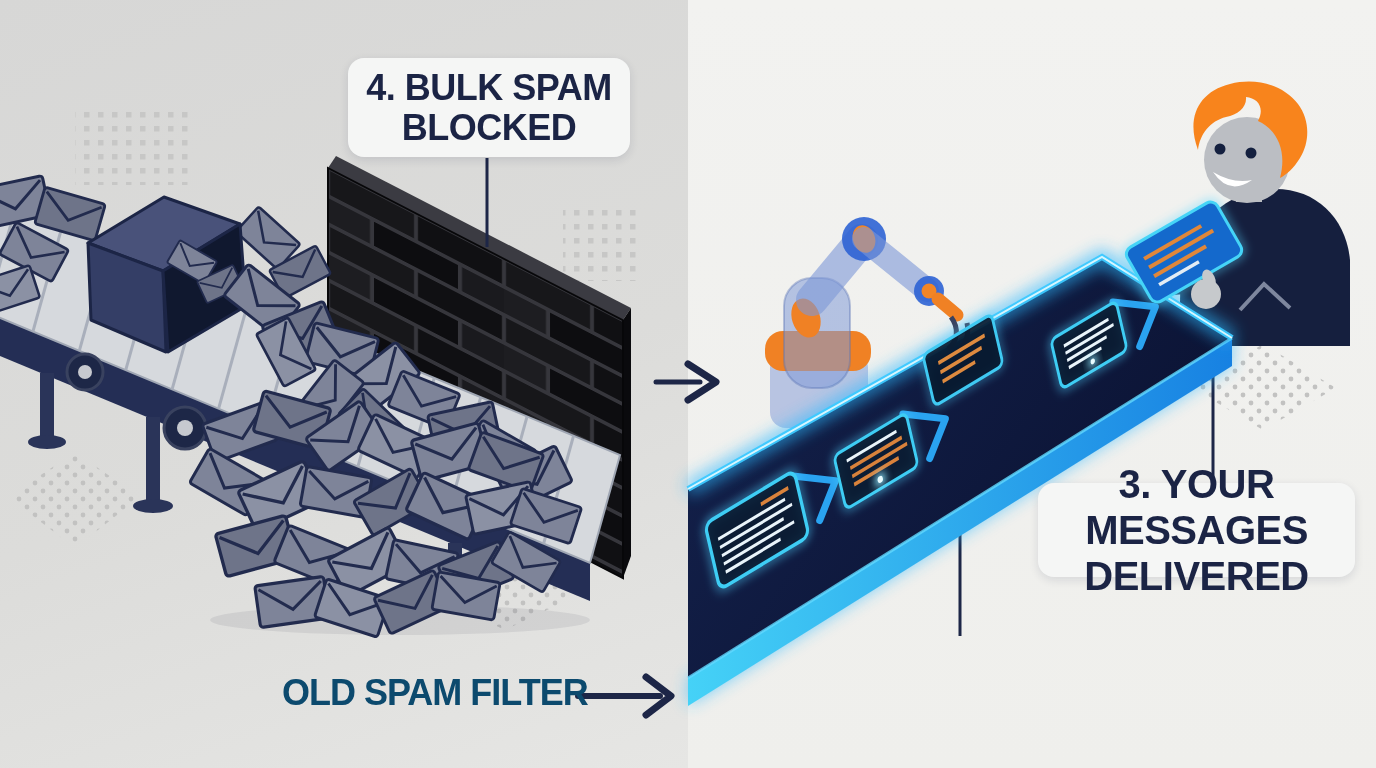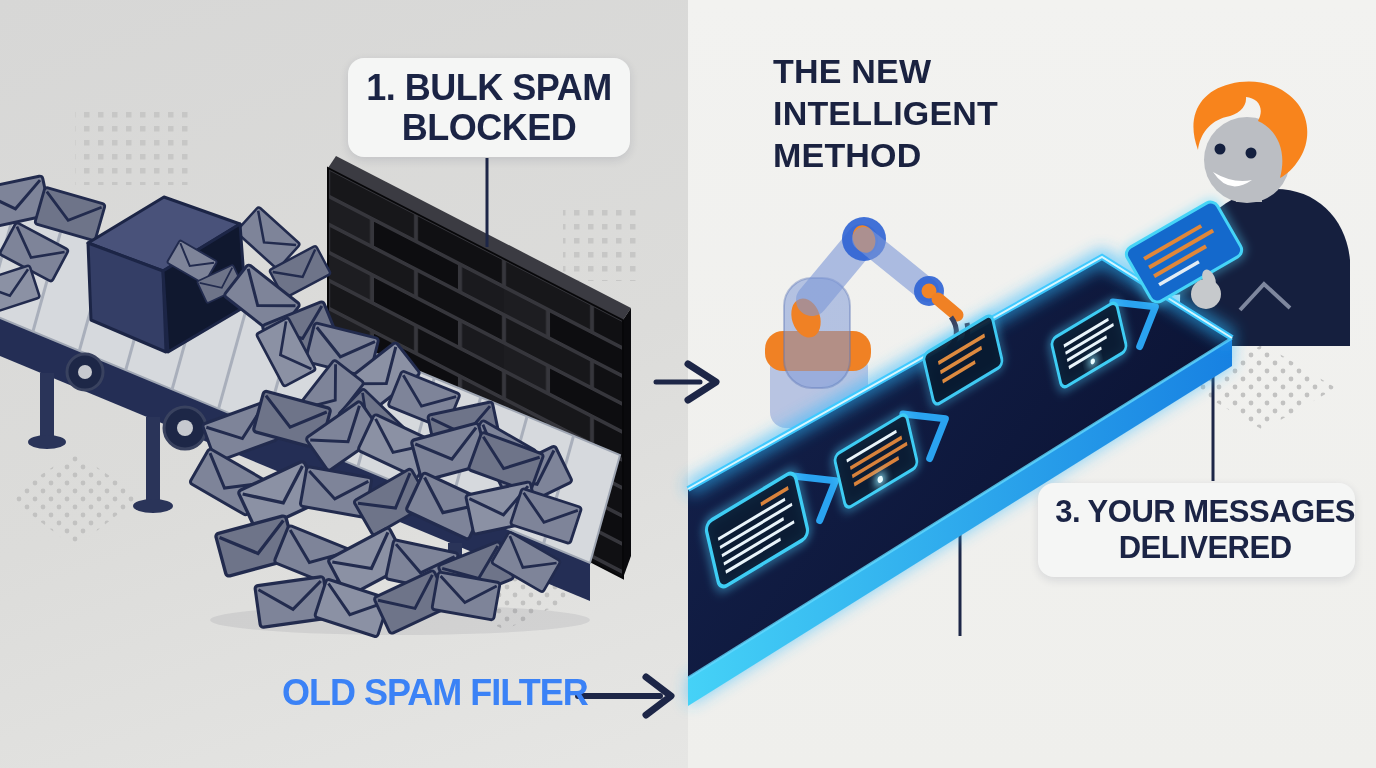--- a/index.html
+++ b/index.html
@@ -9,24 +9,24 @@
   .panel-left{left:0;width:688px;background:linear-gradient(160deg,#d7d7d6 0%,#dcdcda 55%,#e6e6e4 100%);}
   .panel-right{left:688px;width:688px;background:linear-gradient(180deg,#f2f2f0 0%,#efefec 100%);}
   svg.scene{position:absolute;left:0;top:0;}
   .label-box{position:absolute;background:#f5f6f5;border-radius:16px;
              box-shadow:0 3px 10px rgba(25,32,64,0.12);
              display:flex;align-items:center;justify-content:center;text-align:center;
              color:#1b2445;font-weight:bold;}
   .label-box span,.title span,.old-label span{white-space:pre-line;}
   .box1{left:348px;top:58px;width:282px;height:99px;font-size:36px;line-height:1.1;letter-spacing:-0.5px;}
   .box2{left:718px;top:633px;width:359px;height:94px;font-size:33px;line-height:1.15;letter-spacing:-0.5px;}
-  .box3{left:1038px;top:483px;width:317px;height:94px;font-size:31px;line-height:1.15;letter-spacing:-0.5px;justify-content:flex-end;}
+  .box3{left:1038px;top:483px;width:317px;height:94px;font-size:40px;line-height:1.15;letter-spacing:-0.5px;}
   .title{position:absolute;left:773px;top:50px;color:#1a2240;font-weight:bold;
          font-size:34px;line-height:1.24;letter-spacing:0.2px;}
-  .old-label{position:absolute;left:282px;top:672px;color:#3b82f6;font-weight:bold;
+  .old-label{position:absolute;left:282px;top:672px;color:#0c4a6e;font-weight:bold;
              font-size:36px;letter-spacing:-1px;}
 </style>
 </head>
 <body>
 
 <div class="stage">
   <div class="panel panel-left"></div>
   <div class="panel panel-right"></div>
 
   <svg class="scene" width="1376" height="768" viewBox="0 0 1376 768">
@@ -304,27 +304,22 @@
             <path d="M-38,6 H22"></path>
         </g>
         <path d="M-38,16 H8" stroke="#e3ecf4" stroke-width="3.5"></path>
       </g>
       <ellipse cx="1209" cy="279" rx="6" ry="10" transform="rotate(-25 1209 279)" fill="#c6c9cc"></ellipse>
       <circle cx="1206" cy="294" r="15" fill="#c6c9cc"></circle>
     </g>
   </svg>
 
   <div class="label-box box1">
-    <span>1. BULK SPAM
+    <span>4. BULK SPAM
 BLOCKED</span>
-  </div>
-  <div class="title">
-    <span>THE NEW
-INTELLIGENT
-METHOD</span>
   </div>
   <div class="label-box box3">
     <span>3. YOUR MESSAGES
 DELIVERED</span>
   </div>
   <div class="old-label">
     <span>OLD SPAM FILTER</span>
   </div>
 </div>
 

